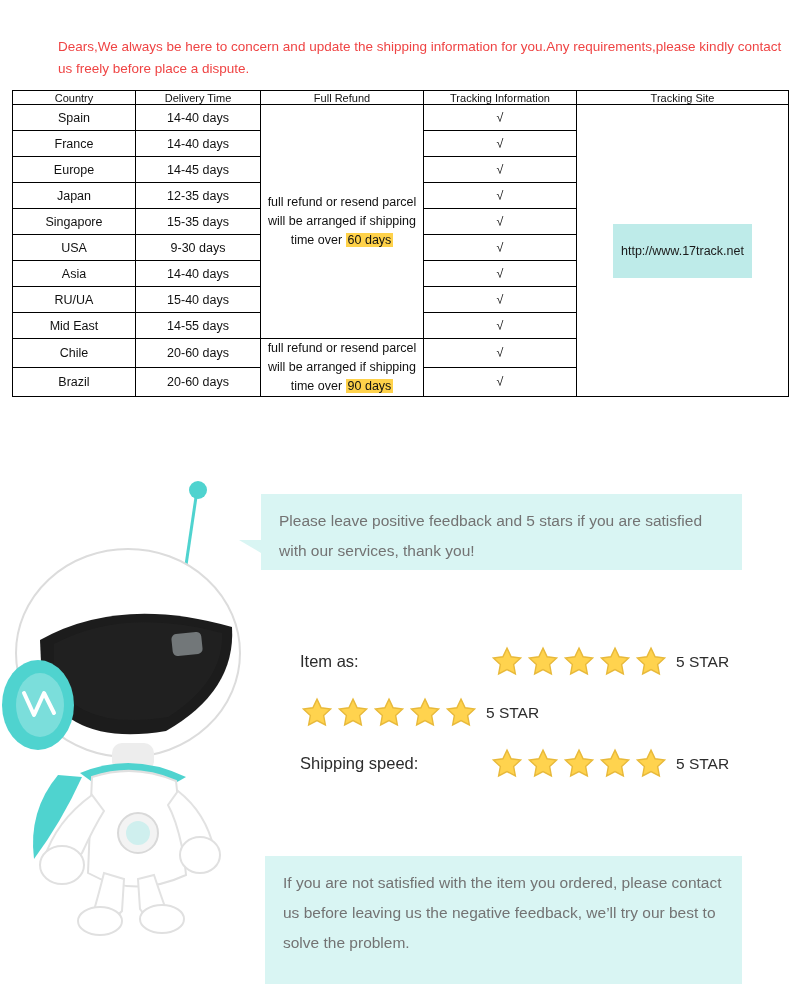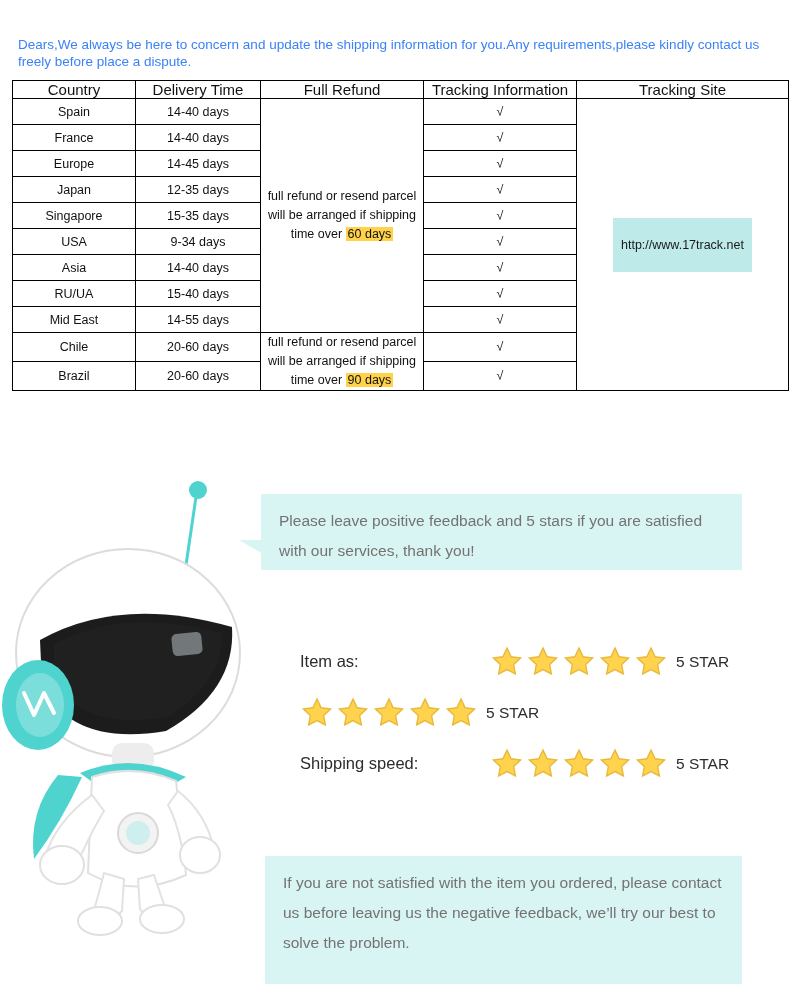--- a/index.html
+++ b/index.html
@@ -20,44 +20,45 @@
 
   
   .notice-wrap {
     position: absolute;
     left: 12px;
     top: 36px;
     width: 776px;
   }
   .notice-text {
     font-size: 13.5px;
-    color: #3b82f6;
-    line-height: 17px;
+    color: #ef4444;
+    line-height: 22px;
     padding: 0 6px 8px 6px;
+    margin-left: 40px;
   }
 
   
   table.ship {
     border-collapse: collapse;
     table-layout: fixed;
     width: 776px;
     margin-top: 2px;
   }
   table.ship td, table.ship th {
     border: 1px solid #000;
     font-weight: normal;
     font-size: 12.5px;
     color: #111;
     text-align: center;
     height: 26px;
     padding: 0 2px;
   }
   table.ship thead th {
     height: 14px;
-    font-size: 15px;
+    font-size: 11px;
   }
   col.c-country { width: 123px; }
   col.c-delivery { width: 125px; }
   col.c-refund { width: 163px; }
   col.c-tracking { width: 153px; }
   col.c-site { width: 212px; }
 
   .refund-cell {
     text-align: left;
     padding: 0 8px;
@@ -210,21 +211,21 @@
           <td>12-35 days</td>
           <td class="check">√</td>
         </tr>
         <tr>
           <td>Singapore</td>
           <td>15-35 days</td>
           <td class="check">√</td>
         </tr>
         <tr>
           <td>USA</td>
-          <td>9-34 days</td>
+          <td>9-30 days</td>
           <td class="check">√</td>
         </tr>
         <tr>
           <td>Asia</td>
           <td>14-40 days</td>
           <td class="check">√</td>
         </tr>
         <tr>
           <td>RU/UA</td>
           <td>15-40 days</td>

